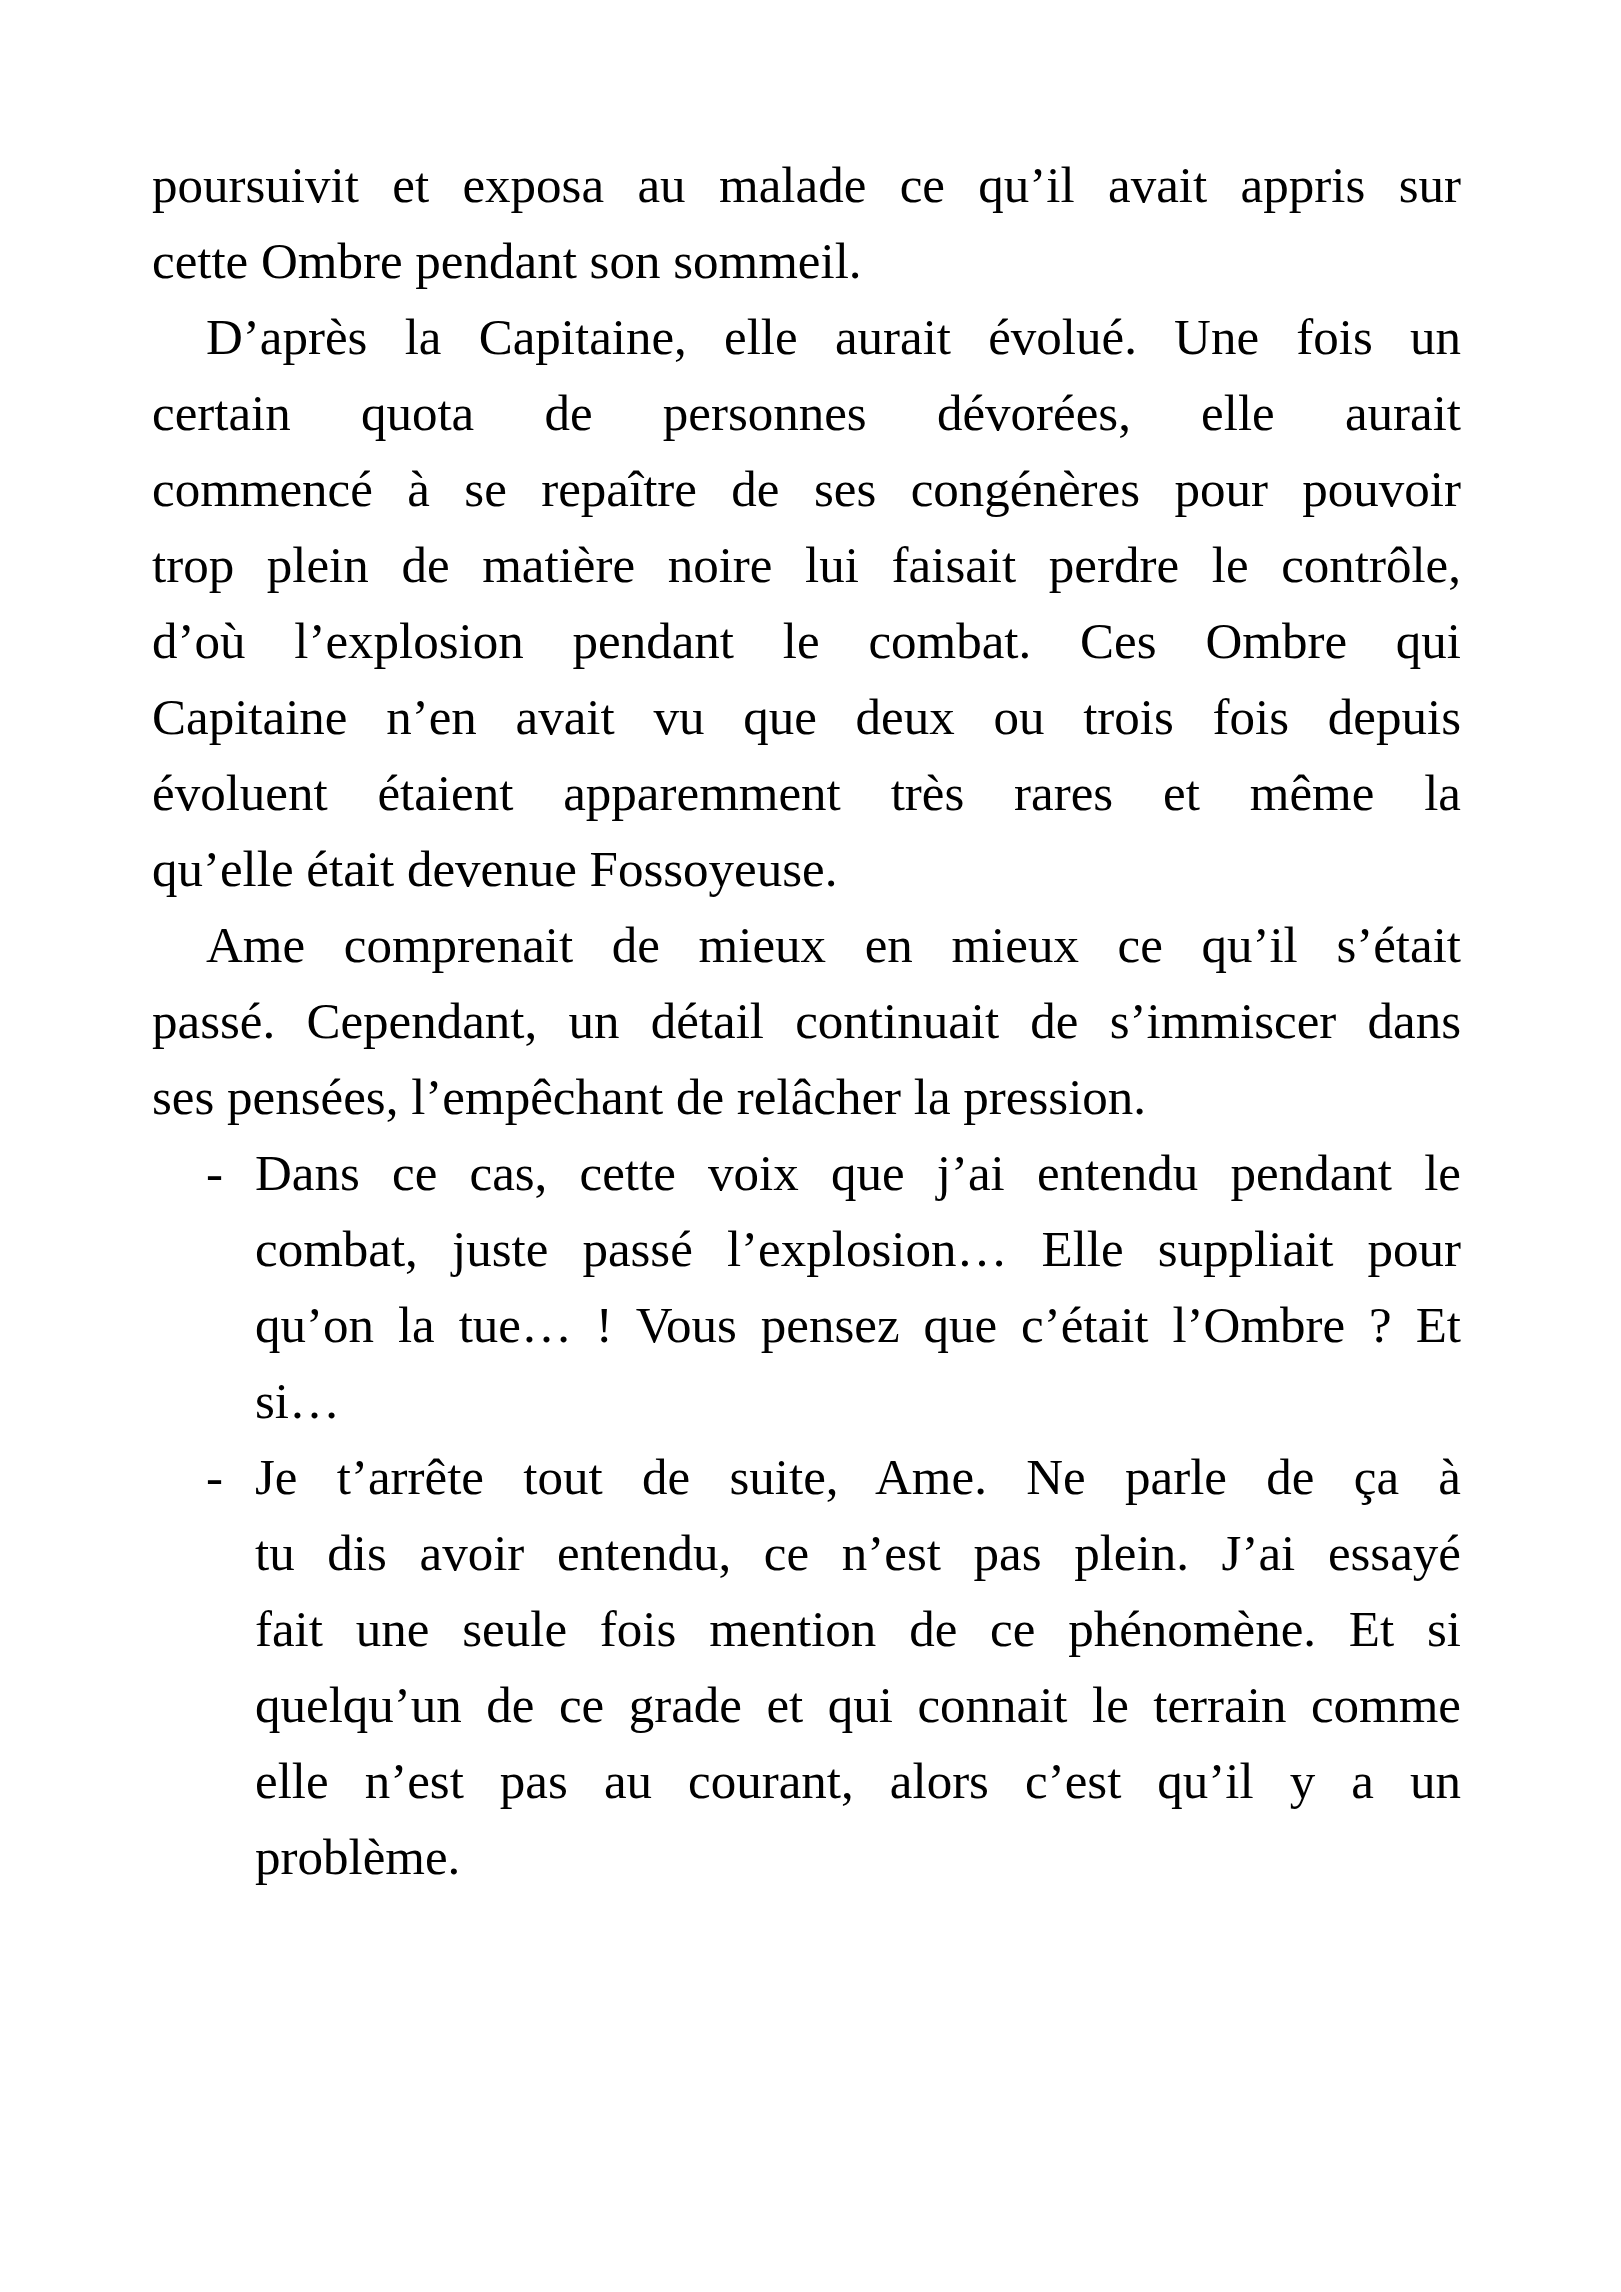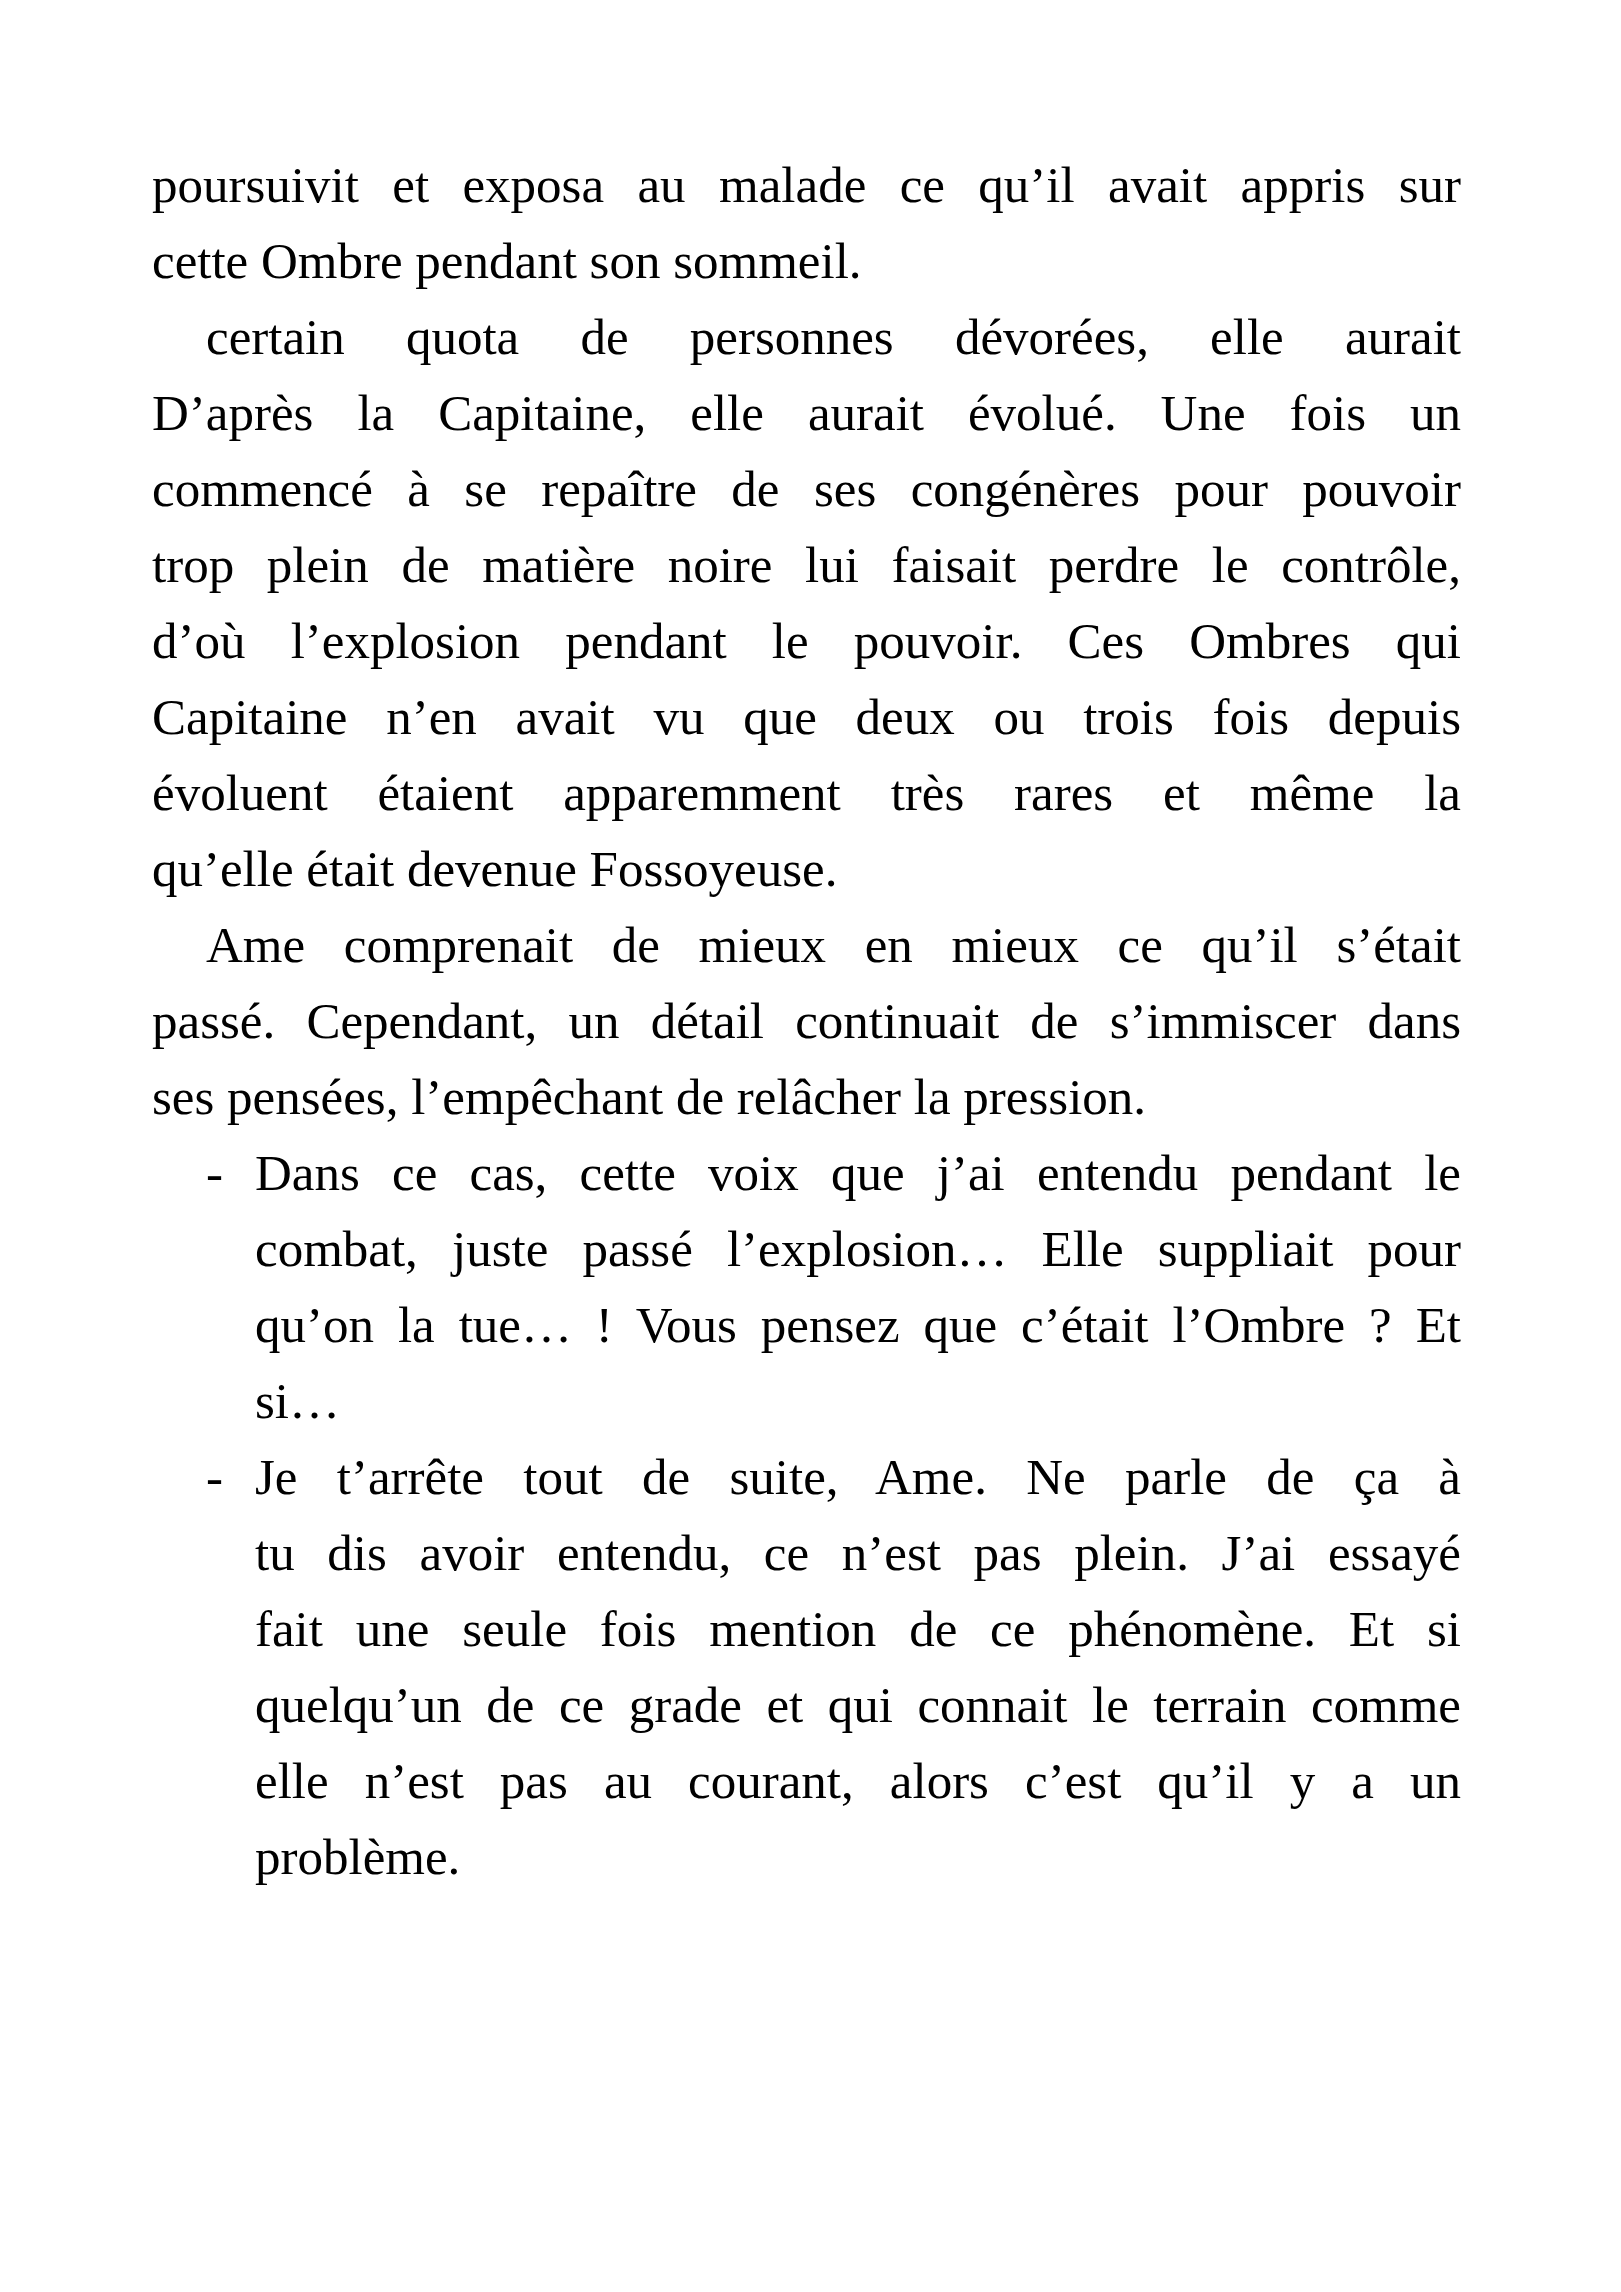--- a/index.html
+++ b/index.html
@@ -45,25 +45,25 @@
 </head>
 <body>
 
 <div class="page" style="background: rgb(255, 255, 255); color: rgb(0, 0, 0);">
   <div class="text-block">
       <div class="paragraph">
         <div class="line">poursuivit et exposa au malade ce qu’il avait appris sur</div>
         <div class="line last">cette Ombre pendant son sommeil.</div>
       </div>
       <div class="paragraph indented">
+        <div class="line">D’après la Capitaine, elle aurait évolué. Une fois un</div>
         <div class="line">certain quota de personnes dévorées, elle aurait</div>
-        <div class="line">D’après la Capitaine, elle aurait évolué. Une fois un</div>
         <div class="line">commencé à se repaître de ses congénères pour pouvoir</div>
         <div class="line">trop plein de matière noire lui faisait perdre le contrôle,</div>
-        <div class="line">d’où l’explosion pendant le pouvoir. Ces Ombres qui</div>
+        <div class="line">d’où l’explosion pendant le combat. Ces Ombre qui</div>
         <div class="line">Capitaine n’en avait vu que deux ou trois fois depuis</div>
         <div class="line">évoluent étaient apparemment très rares et même la</div>
         <div class="line last">qu’elle était devenue Fossoyeuse.</div>
       </div>
       <div class="paragraph indented">
         <div class="line">Ame comprenait de mieux en mieux ce qu’il s’était</div>
         <div class="line">passé. Cependant, un détail continuait de s’immiscer dans</div>
         <div class="line last">ses pensées, l’empêchant de relâcher la pression.</div>
       </div>
       <div class="dialogue">

